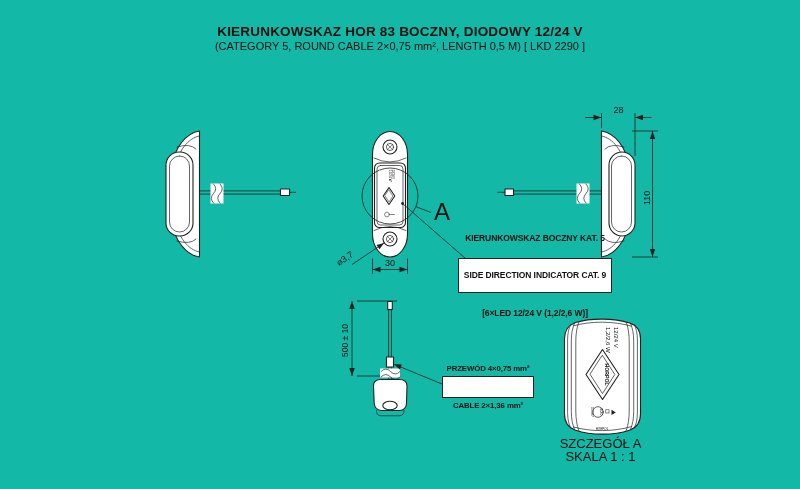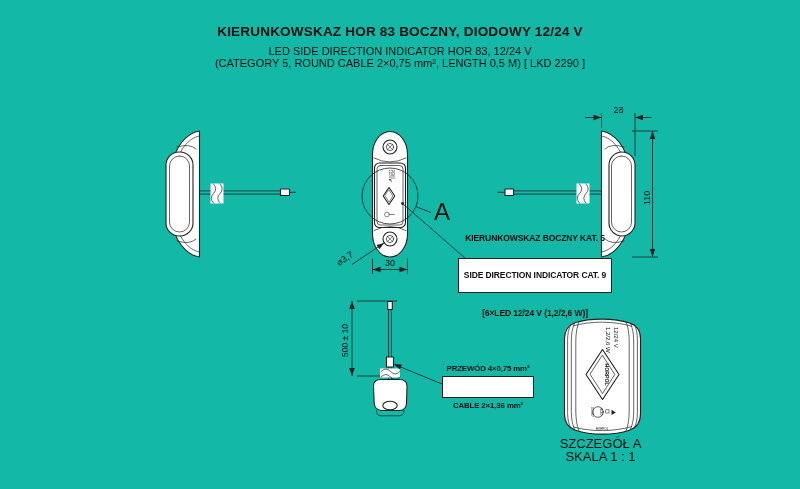--- a/index.html
+++ b/index.html
@@ -30,21 +30,20 @@
   .detail-caption{position:absolute;left:538px;top:437px;width:125px;text-align:center;
                   font-size:13px;line-height:13px;}
 </style>
 </head>
 <body>
 
 <div class="page">
 
   <div class="title-block">
     <div class="t1">KIERUNKOWSKAZ HOR 83 BOCZNY, DIODOWY 12/24 V</div>
-    <div class="t2 first">LED SIDE DIRECTION INDICATOR HOR 83, 12/24 V</div>
     <div class="t2">(CATEGORY 5, ROUND CABLE 2×0,75 mm², LENGTH 0,5 M)  [ LKD 2290 ]</div>
   </div>
 
   <svg class="draw" width="800" height="489" viewBox="0 0 800 489">
 
     <g>
 
       <g>
         <line class="dim" x1="199.5" y1="190.9" x2="281" y2="190.9"></line>
         <line class="dim" x1="199.5" y1="194.1" x2="281" y2="194.1"></line>

